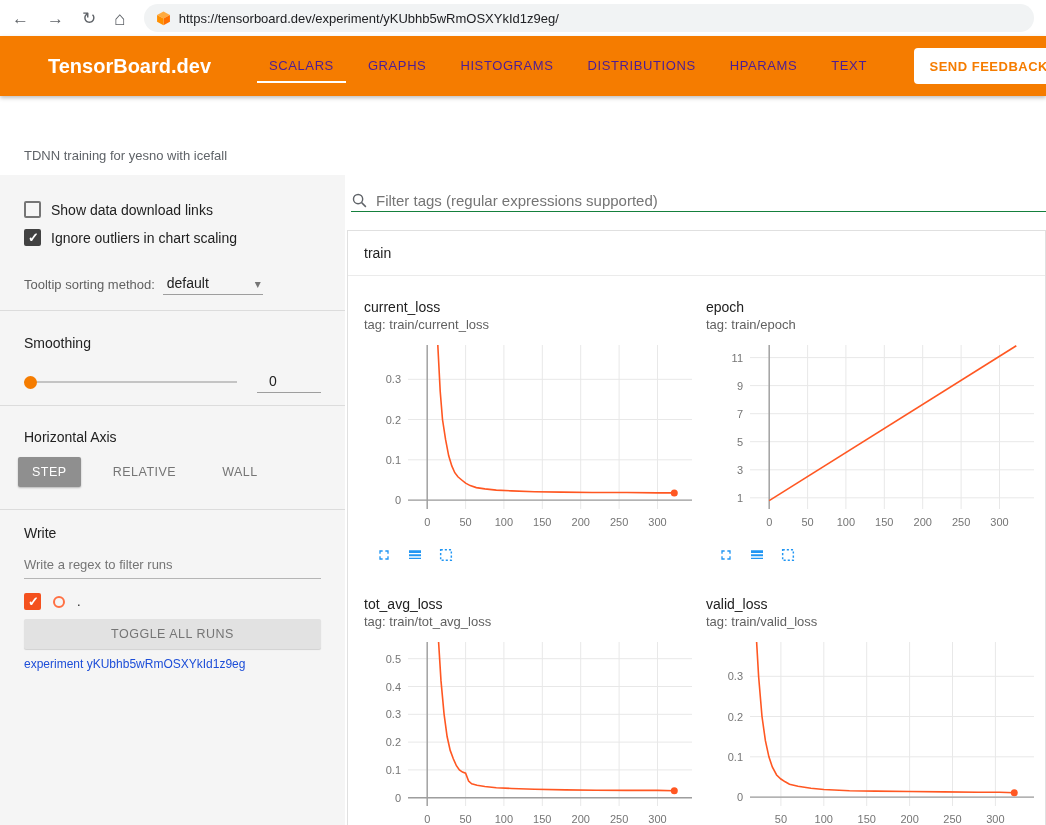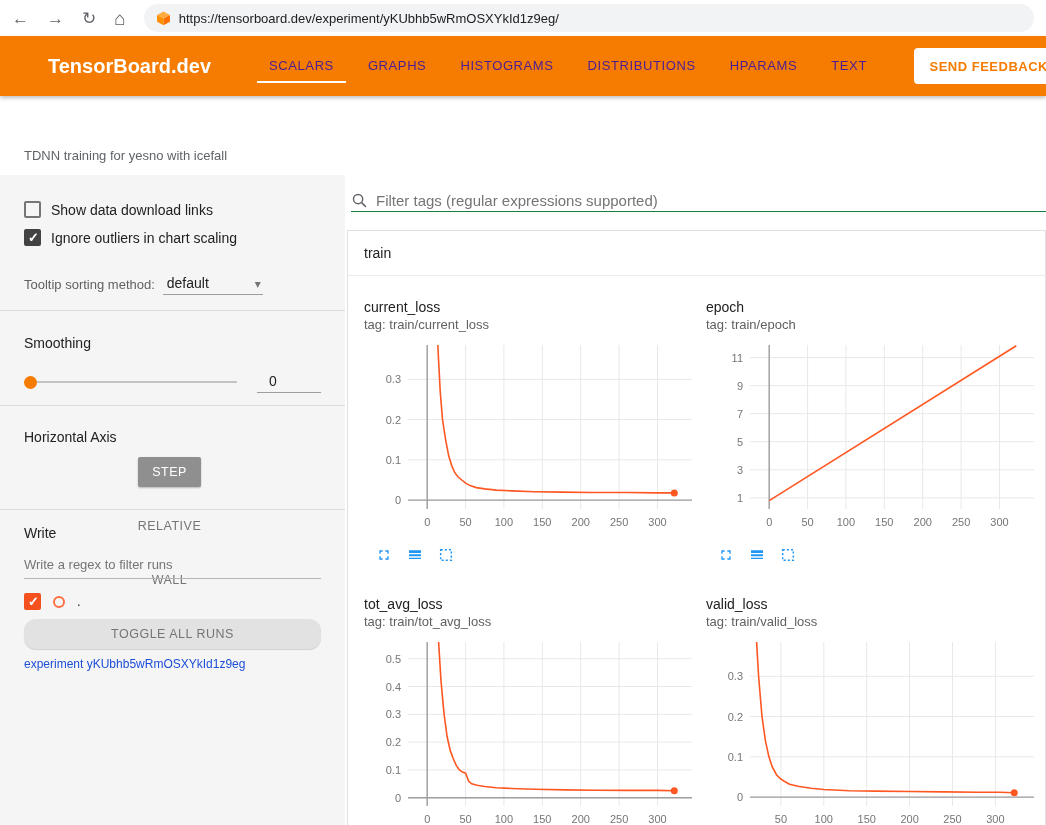--- a/index.html
+++ b/index.html
@@ -50,34 +50,34 @@
               font-size:14px; color:#212121; cursor:pointer; margin-left:8px; }
   .dropdown .caret { color:#757575; font-size:12px; }
   .divider { position:absolute; left:0; right:0; height:1px; background:#dcdcdc; }
   .slider-row { display:flex; align-items:center; }
   .slider { position:relative; flex:1; height:14px; cursor:pointer; }
   .slider .track { position:absolute; left:0; right:0; top:6px; height:2px; background:#c4c4c4; }
   .slider .knob { position:absolute; left:0; top:1px; width:13px; height:13px;
                   border-radius:50%; background:#f57c00; z-index:1; }
   .slider-value { width:64px; margin-left:20px; border-bottom:1px solid #9e9e9e;
                   padding:2px 0 3px 12px; font-size:14px; color:#212121; }
-  .axis-btns { display:flex; align-items:center; gap:24px;flex-direction:column; }
+  .axis-btns { display:flex; align-items:center; gap:18px; }
   .axis-btn { border:none; background:transparent; color:#757575; font-size:12.5px;
               letter-spacing:.5px; padding:8px 14px; cursor:pointer; border-radius:2px;
               font-family:inherit; }
   .axis-btn.selected { background:#8f8f8f; color:#fff;
                        box-shadow:0 1px 2px rgba(0,0,0,.25); }
   .regex-input { width:100%; border:none; border-bottom:1px solid #b5b5b5;
                  background:transparent; font-size:13px; color:#212121;
                  padding:4px 0 6px; outline:none; font-family:inherit; }
   .regex-input::placeholder { color:#757575; }
   .run-row { display:flex; align-items:center; gap:12px; }
   .run-swatch { width:12px; height:12px; border:2px solid #ff7043; border-radius:50%; flex:none; }
   .run-name { font-size:13px; color:#212121; }
-  .toggle-all-btn { width:100%; height:30px; border:none; border-radius:12px;
+  .toggle-all-btn { width:100%; height:30px; border:none; border-radius:2px;
                     background:#e2e2e2; color:#757575; font-size:12.5px; letter-spacing:.5px;
                     cursor:pointer; box-shadow:0 1px 1px rgba(0,0,0,.15); font-family:inherit; }
   .exp-note { font-size:12px; color:#1d4ed8; }
 
   
   .content { position:absolute; left:345px; top:175px; right:0; bottom:0;
              background:#fff; overflow:hidden; }
   .filter-row { position:absolute; top:6px; left:6px; right:0; height:31px;
                 display:flex; align-items:flex-end; gap:8px;
                 border-bottom:1px solid #15803d; padding-bottom:2px; }

